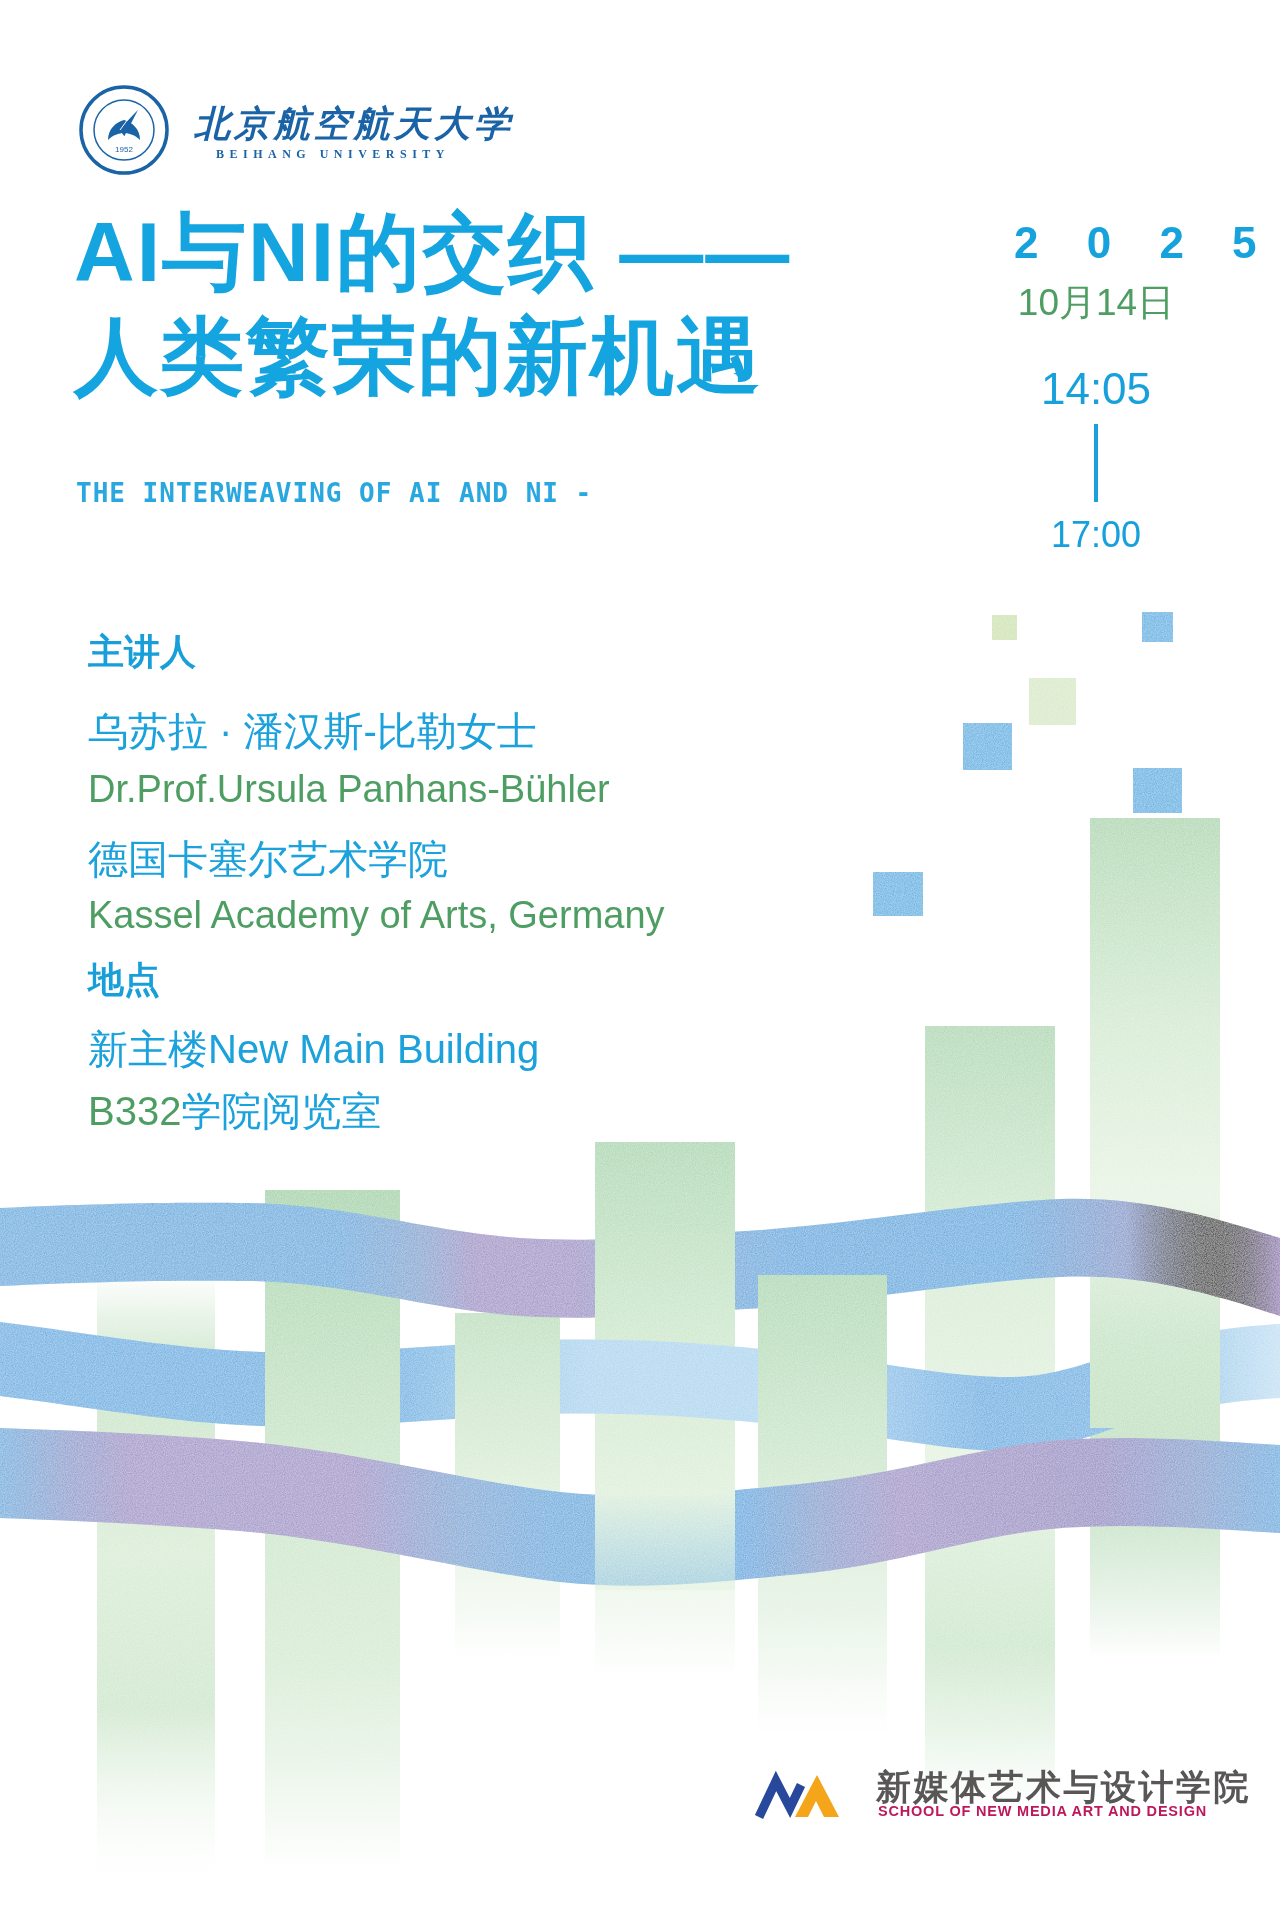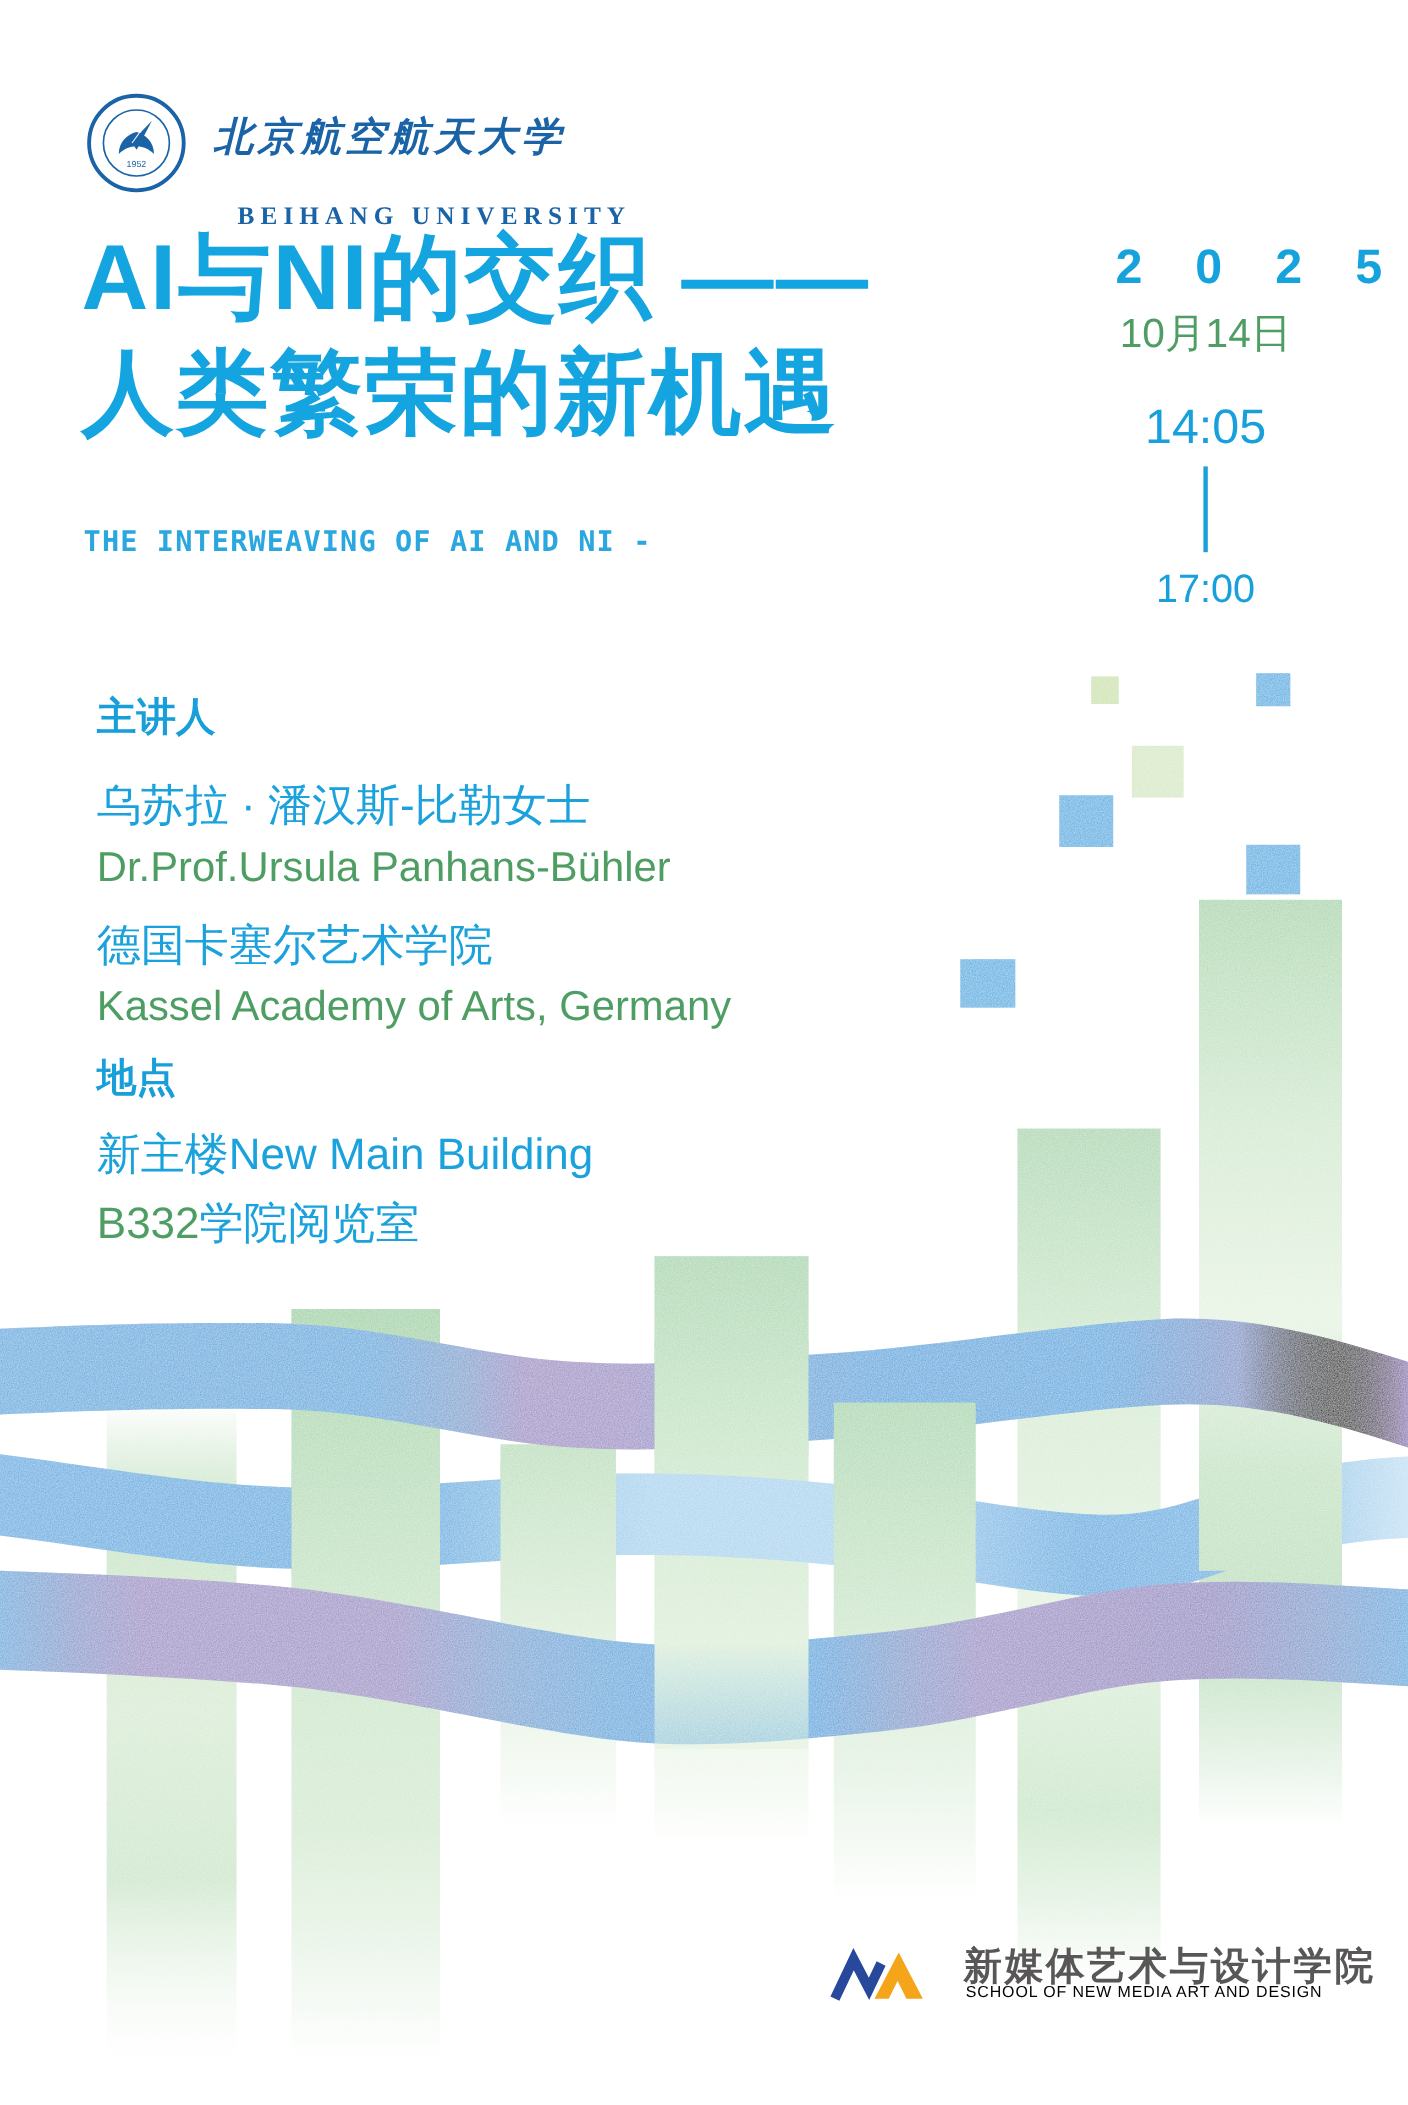--- a/index.html
+++ b/index.html
@@ -11,22 +11,22 @@
   .abs{position:absolute;}
 
   
   .seal{left:78px;top:84px;width:92px;height:92px;}
   .uni-cn{
     left:194px;top:100px;font-size:36px;font-weight:700;color:#1a63a6;
     letter-spacing:4px;font-family:"Liberation Serif","DejaVu Serif",serif;
     font-style:italic;white-space:nowrap;
   }
   .uni-en{
-    left:216px;top:147px;font-size:23px;font-weight:700;color:#1a63a6;
-    letter-spacing:5.5px;font-family:"Liberation Serif","DejaVu Serif",serif;white-space:nowrap;margin-top:37px;
+    left:216px;top:147px;font-size:12px;font-weight:700;color:#1a63a6;
+    letter-spacing:5.5px;font-family:"Liberation Serif","DejaVu Serif",serif;white-space:nowrap;
   }
 
   
   .title-cn{color:#14a4e0;font-weight:900;letter-spacing:2px;white-space:nowrap;}
   .title-l1{left:74px;top:196px;font-size:84px;}
   .title-l2{left:74px;top:300px;font-size:84px;}
   .title-en{
     color:#2aa7df;font-weight:700;white-space:nowrap;
     font-family:"DejaVu Sans Mono","Liberation Mono",monospace;
     font-size:26px;letter-spacing:1px;
@@ -60,21 +60,21 @@
   
   .decor{left:0;top:0;width:1280px;height:1914px;pointer-events:none;}
 
   
   .school-mark{left:754px;top:1766px;width:92px;height:56px;}
   .school-cn{
     left:876px;top:1764px;font-size:35px;font-weight:700;color:#585656;
     letter-spacing:2.5px;white-space:nowrap;
   }
   .school-en{
-    left:878px;top:1803px;font-size:14.5px;font-weight:400;color:#000000;
+    left:878px;top:1803px;font-size:14.5px;font-weight:700;color:#be185d;
     letter-spacing:0.8px;white-space:nowrap;
   }
 </style>
 </head>
 <body>
 
 <div class="page">
 
   <svg class="abs decor" viewBox="0 0 1280 1914" aria-hidden="true">
     <defs>

